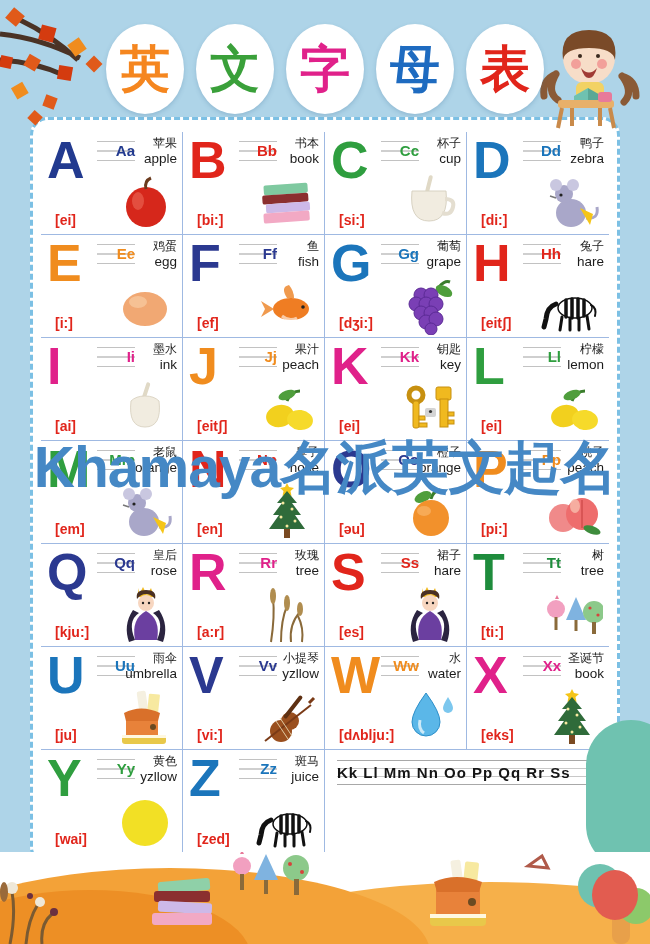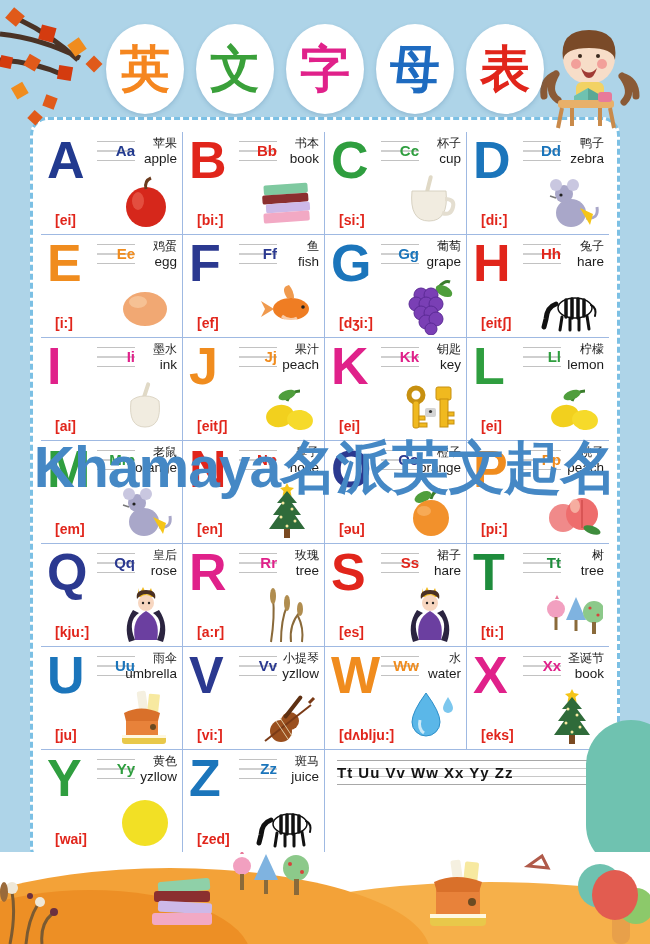--- a/index.html
+++ b/index.html
@@ -586,21 +586,21 @@
             <g stroke="#111" stroke-linecap="round">
               <path d="M14 29 q-9 3 -10 15 l-2 8" stroke-width="5" fill="none"></path>
               <ellipse cx="33" cy="33" rx="17" ry="10" fill="#fff" stroke-width="1.5"></ellipse>
               <path d="M24 25 v17 M30 24 v19 M36 24 v19 M42 25 v16" stroke-width="3.5"></path>
               <path d="M20 42 l-2 13 M28 43 v12 M37 43 v12 M45 41 l2 13" stroke-width="3"></path>
               <path d="M49 30 q6 3 4 11" stroke-width="2" fill="none"></path>
             </g>
           </svg></div>
       </div>
       <div class="cell summary col-last row-last" style="grid-column: span 2;">
-        <div class="sum-line">Tt Uu Vv Ww Xx Yy Zz</div>
+        <div class="sum-line">Kk Ll Mm Nn Oo Pp Qq Rr Ss</div>
       </div>
     </div>
 </div>
 
 <div class="watermark">Khamaya名派英文起名</div>
 
 <div class="grass-blob"></div>
 <div class="balloon"></div>
 
 <div class="scenery">

